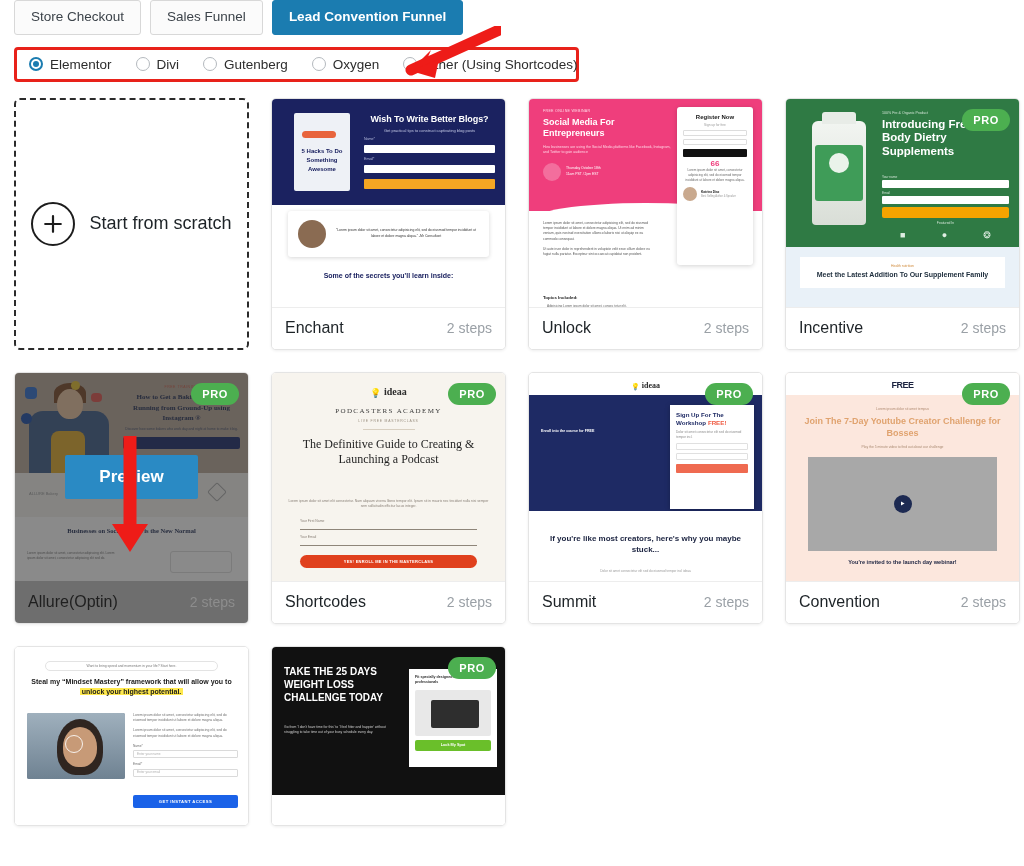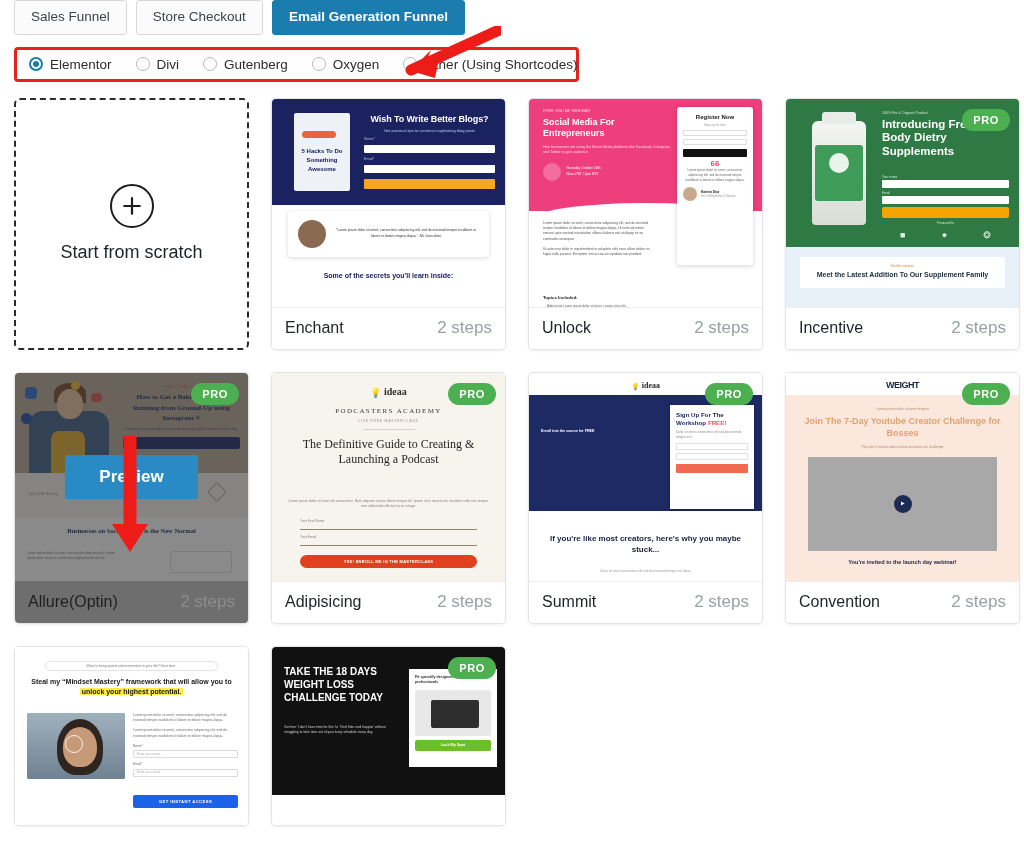--- a/index.html
+++ b/index.html
@@ -62,26 +62,26 @@
     box-shadow: 0 1px 3px rgba(0,0,0,.07);
     display: flex; flex-direction: column;
   }
   .thumb { position: relative; flex: 1; overflow: hidden; background: #fff; }
   .card-footer {
     height: 42px; border-top: 1px solid #ededed; background: #fff;
     display: flex; align-items: center; justify-content: space-between;
     padding: 0 13px; flex: none;
   }
   .card-name { font-size: 16px; color: #1d2327; }
-  .card-steps { font-size: 17px; color: #9aa0a6; }
+  .card-steps { font-size: 14px; color: #9aa0a6; }
 
   
   .card.scratch {
     border: 2px dashed #2b2b2b; border-radius: 6px;
-    display: flex; flex-direction: column;
+    display: flex; 
     align-items: center; justify-content: center; gap: 14px; cursor: pointer;
   }
   .plus-icon {
     width: 44px; height: 44px; border-radius: 50%; border: 2.4px solid #1d1d1d;
     display: flex; align-items: center; justify-content: center;
   }
   .plus-icon svg { display: block; }
   .scratch-label { font-size: 18px; color: #1d2327; }
 
   
@@ -259,23 +259,23 @@
   #arrow-top { left: 395px; top: 26px; }
   #arrow-preview { left: 108px; top: 432px; }
 </style>
 </head>
 <body>
 
 <div class="page">
 
 
   <div class="tabs">
+    <button class="tab">Store Checkout</button>
     <button class="tab">Sales Funnel</button>
-    <button class="tab">Store Checkout</button>
-    <button class="tab active">Email Generation Funnel</button>
+    <button class="tab active">Lead Convention Funnel</button>
   </div>
 
   <div class="builders-wrap">
     <div class="builders">
       <label class="builder">
         <span class="radio checked"></span>
         <span class="builder-label">Elementor</span>
       </label>
       <label class="builder">
         <span class="radio"></span>
@@ -474,21 +474,21 @@
           <div class="mc-h">The Definitive Guide to Creating &amp; Launching a Podcast</div>
           <div class="mc-p">Lorem ipsum dolor sit amet elit consectetur. Nam aliquam viverra libero tempor elit. Ipsum sit in mauris nec tincidunt nulla nisi semper sem sollicitudin efficitur lacus integer.</div>
           <div class="mc-fl" style="top:146px;">Your First Name</div>
           <div class="mc-fline" style="top:156px;"></div>
           <div class="mc-fl" style="top:162px;">Your Email</div>
           <div class="mc-fline" style="top:172px;"></div>
           <div class="mc-cta">YES! ENROLL ME IN THE MASTERCLASS</div>
         </div>
       </div>
       <div class="card-footer">
-        <span class="card-name">Adipisicing</span>
+        <span class="card-name">Shortcodes</span>
         <span class="card-steps">2 steps</span>
       </div>
     </div>
 
     <div class="card template">
       <div class="thumb">
         <span class="pro-badge">PRO</span>
         <div class="t">
           <div class="su-logo">
             <span class="mc-bulb" style="font-size:7px;">💡</span>
@@ -517,21 +517,21 @@
         <span class="card-steps">2 steps</span>
       </div>
     </div>
 
     <div class="card template">
       <div class="thumb">
         <span class="pro-badge">PRO</span>
         <div class="t">
           <div class="cv-bg"></div>
           <div class="cv-white"></div>
-          <div class="cv-logo">WEIGHT</div>
+          <div class="cv-logo">FREE</div>
           <div class="cv-sm">Lorem ipsum dolor sit amet tempus</div>
           <div class="cv-h">Join The 7-Day Youtube Creator Challenge for Bosses</div>
           <div class="cv-sub">Play the 5 minute video to find out about our challenge</div>
           <div class="cv-video">
             <span class="cv-play">
               <svg width="7" height="7" viewBox="0 0 7 7">
                   <path d="M2 1.4 L5.6 3.5 L2 5.6 Z" fill="#fff"></path>
                 </svg>
             </span>
           </div>
@@ -570,21 +570,21 @@
           <div class="ms-cta">GET INSTANT ACCESS</div>
         </div>
       </div>
     </div>
 
     <div class="card template" style="height:180px;">
       <div class="thumb">
         <span class="pro-badge">PRO</span>
         <div class="t">
           <div class="wl-black"></div>
-          <div class="wl-h">TAKE THE 18 DAYS WEIGHT LOSS CHALLENGE TODAY</div>
+          <div class="wl-h">TAKE THE 25 DAYS WEIGHT LOSS CHALLENGE TODAY</div>
           <div class="wl-p">Go from 'I don't have time for this' to 'I feel fitter and happier' without struggling to take time out of your busy schedule every day.</div>
           <div class="wl-card">
             <div class="wl-ch">Fit specially designed for time-strapped professionals</div>
             <div class="wl-screen">
                 <span class="laptop"></span>
               </div>
             <div class="wl-btn">Lock My Spot</div>
           </div>
           <div class="wl-low">
             

